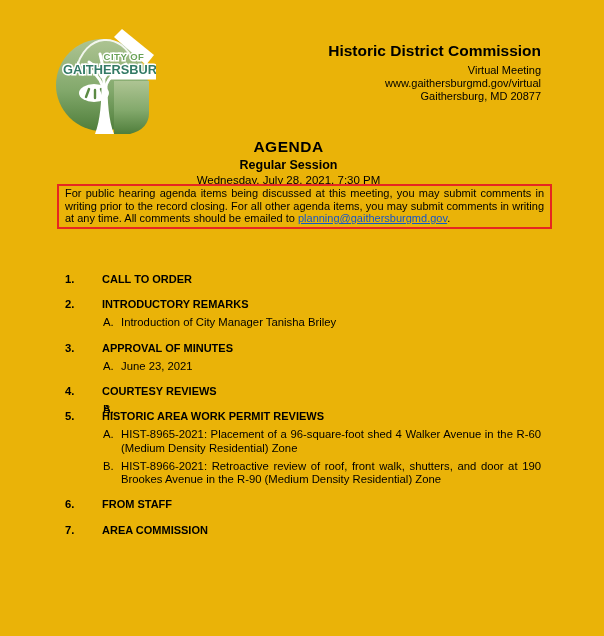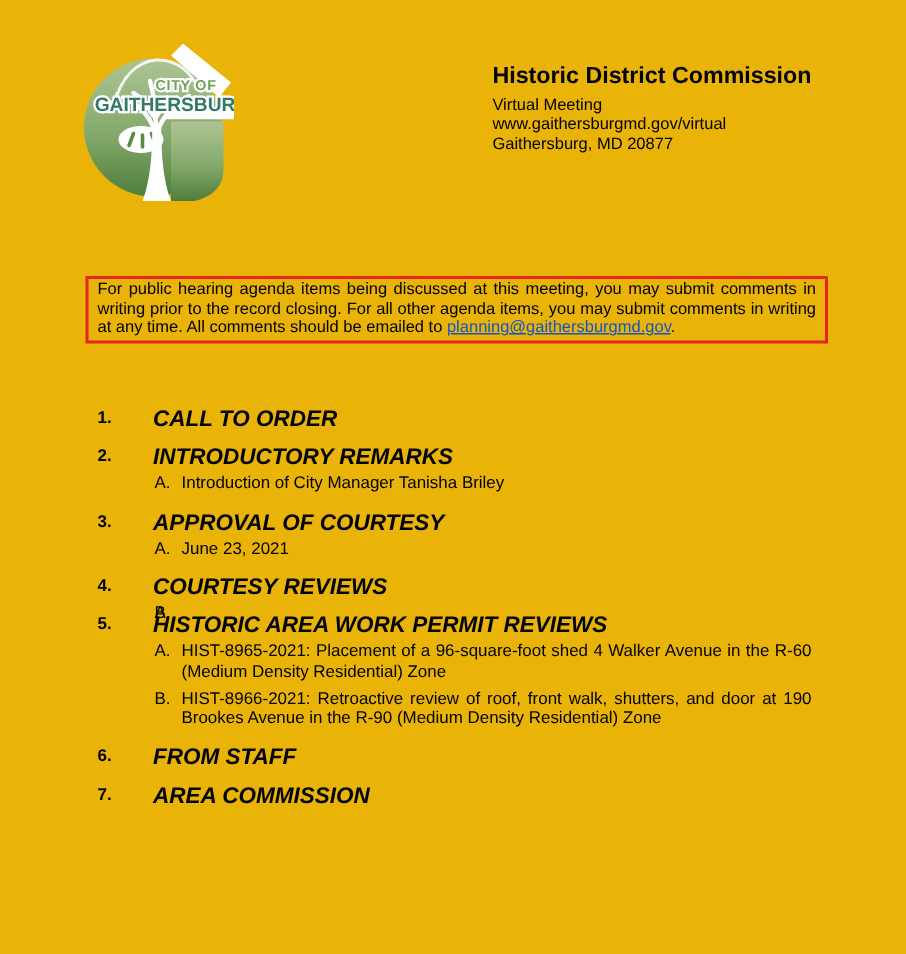--- a/index.html
+++ b/index.html
@@ -3,21 +3,21 @@
 <meta charset="utf-8">
 <style>
   html,body{margin:0;padding:0;background:#ffffff;}
   .page{
     position:relative;width:604px;height:636px;background:#eab308;overflow:hidden;
     font-family:"Liberation Sans",sans-serif;color:#000;
   }
   
   .logo{position:absolute;left:56px;top:29px;width:100px;height:112px;}
   
-  .hdr{position:absolute;top:42px;right:63px;text-align:left;}
+  .hdr{position:absolute;top:42px;right:63px;text-align:right;}
   .hdr-title{font-size:15.5px;font-weight:bold;margin-bottom:4px;}
   .hdr-line{font-size:11px;line-height:13px;}
   
   .center-block{position:absolute;top:138px;left:0;width:577px;text-align:center;}
   .doc-title{font-size:15.5px;font-weight:bold;letter-spacing:.5px;}
   .session{font-size:12.5px;font-weight:bold;margin-top:2px;}
   .datetime{font-size:11.5px;margin-top:2px;}
   
   .notice{
     position:absolute;left:57px;top:184px;width:495px;box-sizing:border-box;
@@ -25,21 +25,21 @@
     font-size:11px;line-height:12.6px;text-align:justify;
   }
   .notice p{margin:0;}
   .notice p + p{margin-top:12.6px;}
   .link{color:#1155cc;text-decoration:underline;cursor:pointer;}
   
   .list{position:absolute;left:65px;top:273px;width:476px;font-size:11.3px;line-height:13.4px;}
   .item{margin-bottom:12px;}
   .head{position:relative;margin-bottom:4.5px;}
   .num{position:absolute;left:0;top:0;font-weight:bold;}
-  .title{display:block;margin-left:37px;font-weight:bold;font-size:15px;font-style:italic;}
+  .title{display:block;margin-left:37px;font-weight:bold;font-size:11px;}
   .sub{position:relative;padding-left:56px;margin-bottom:4.5px;}
   .letter{position:absolute;left:38px;top:0;}
   .text{display:block;text-align:justify;}
 </style>
 </head>
 <body>
 
 <div class="page">
 
   <div class="logo">
@@ -85,20 +85,25 @@
     </svg>
   </div>
 
   <div class="hdr">
     <div class="hdr-title">Historic District Commission</div>
     <div class="hdr-line">Virtual Meeting</div>
     <div class="hdr-line">www.gaithersburgmd.gov/virtual</div>
     <div class="hdr-line">Gaithersburg, MD 20877</div>
   </div>
 
+  <div class="center-block">
+    <div class="doc-title">AGENDA</div>
+    <div class="session">Regular Session</div>
+    <div class="datetime">Wednesday, July 28, 2021, 7:30 PM</div>
+  </div>
 
   <div class="notice">
     <p><span>For public hearing agenda items being discussed at this meeting, you may submit comments in writing prior to the record closing.  For all other agenda items, you may submit comments in writing at any time.  All comments should be emailed to </span><a class="link">planning@gaithersburgmd.gov</a><span>.</span></p>
   </div>
 
   <div class="list" id="agenda-list">
     <div class="item">
       <div class="head">
         <span class="num">1.</span>
         <span class="title">CALL TO ORDER</span>
@@ -115,21 +120,21 @@
     <div class="sub">
       <span class="letter">A.</span>
       <span class="text">Introduction of City Manager Tanisha Briley</span>
     </div>
   </div>
     </div>
 
     <div class="item">
       <div class="head">
         <span class="num">3.</span>
-        <span class="title">APPROVAL OF COURTESY</span>
+        <span class="title">APPROVAL OF MINUTES</span>
       </div>
       <div class="subs">
     <div class="sub">
       <span class="letter">A.</span>
       <span class="text">June 23, 2021</span>
     </div>
   </div>
     </div>
 
     <div class="item">

